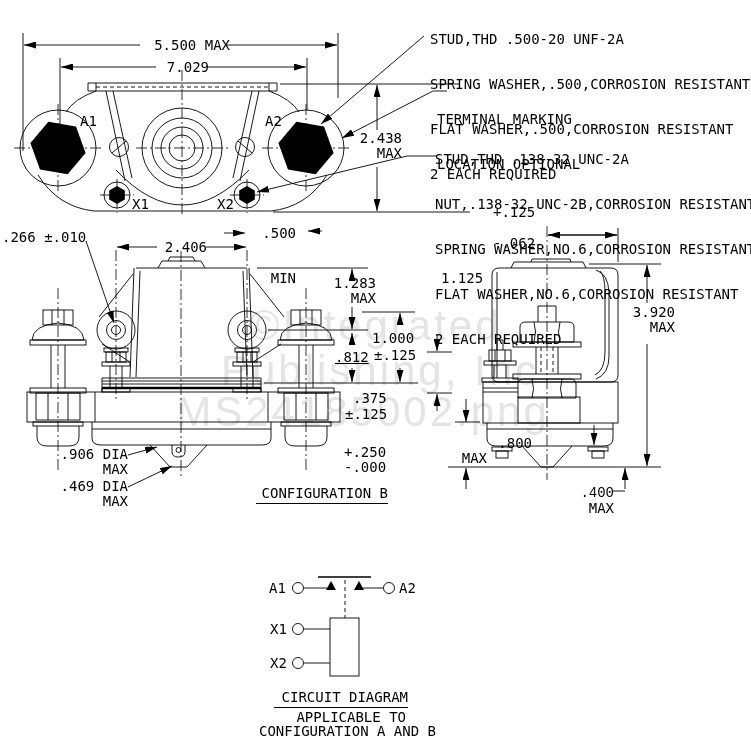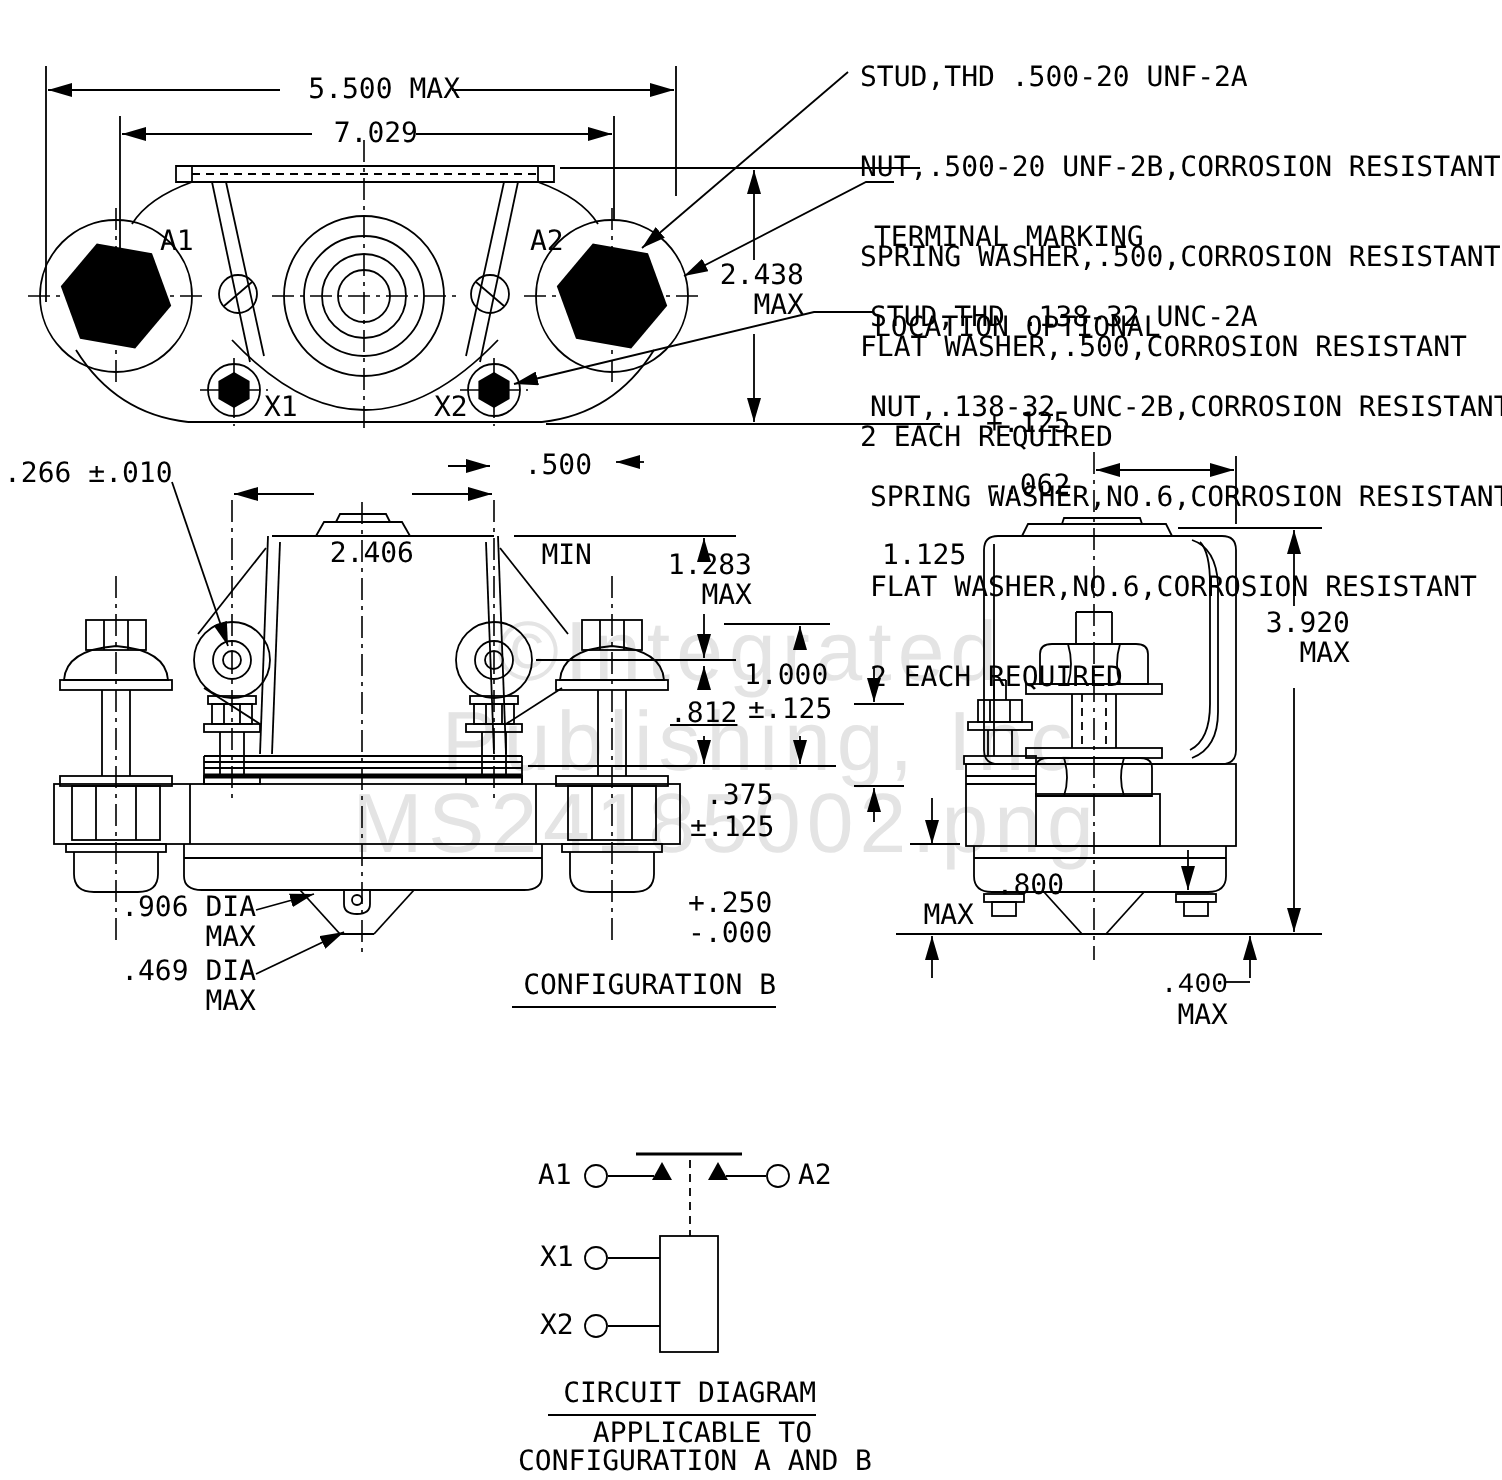--- a/index.html
+++ b/index.html
@@ -301,21 +301,20 @@
       <rect x="330" y="618" width="29" height="58"></rect>
       <circle cx="298" cy="629" r="5.5"></circle>
       <line x1="304" y1="629" x2="330" y2="629"></line>
       <circle cx="298" cy="663" r="5.5"></circle>
       <line x1="304" y1="663" x2="330" y2="663"></line>
     </g>
   </svg>
 
   <div class="t" style="left:430px;top:2px;">
     <div>STUD,THD .500-20 UNF-2A</div>
-    <div>NUT,.500-20 UNF-2B,CORROSION RESISTANT</div>
     <div>SPRING WASHER,.500,CORROSION RESISTANT</div>
     <div>FLAT WASHER,.500,CORROSION RESISTANT</div>
     <div>2 EACH REQUIRED</div>
   </div>
   <div class="t" style="left:437px;top:82px;">
     <div>TERMINAL MARKING</div>
     <div>LOCATION OPTIONAL</div>
   </div>
   <div class="t" style="left:435px;top:122px;">
     <div>STUD,THD .138-32 UNC-2A</div>
@@ -328,21 +327,21 @@
   <div class="t c" style="left:140px;top:38px;width:90px;">5.500 MAX</div>
   <div class="t c" style="left:157px;top:60px;width:52px;">7.029</div>
   <div class="t c" style="left:354px;top:131px;width:48px;">2.438</div>
   <div class="t c" style="left:354px;top:146px;width:48px;">MAX</div>
   <div class="t" style="left:80px;top:114px;">A1</div>
   <div class="t" style="left:265px;top:114px;">A2</div>
   <div class="t" style="left:132px;top:197px;">X1</div>
   <div class="t" style="left:217px;top:197px;">X2</div>
 
   <div class="t" style="left:2px;top:230px;">.266 ±.010</div>
-  <div class="t c" style="left:157px;top:240px;width:50px;margin-top:30px;">2.406</div>
+  <div class="t c" style="left:157px;top:240px;width:50px;">2.406</div>
   <div class="t c" style="left:256px;top:226px;width:40px;">.500</div>
   <div class="t c" style="left:256px;top:241px;width:40px;margin-top:30px;">MIN</div>
   <div class="t c" style="left:328px;top:276px;width:48px;">1.283</div>
   <div class="t c" style="left:328px;top:291px;width:48px;">MAX</div>
   <div class="t" style="left:372px;top:331px;">1.000</div>
   <div class="t" style="left:374px;top:348px;">±.125</div>
   <div class="t" style="left:335px;top:350px;text-decoration:underline;">.812</div>
   <div class="t" style="left:353px;top:391px;">.375</div>
   <div class="t" style="left:345px;top:407px;">±.125</div>
   <div class="t" style="left:344px;top:445px;">+.250</div>

